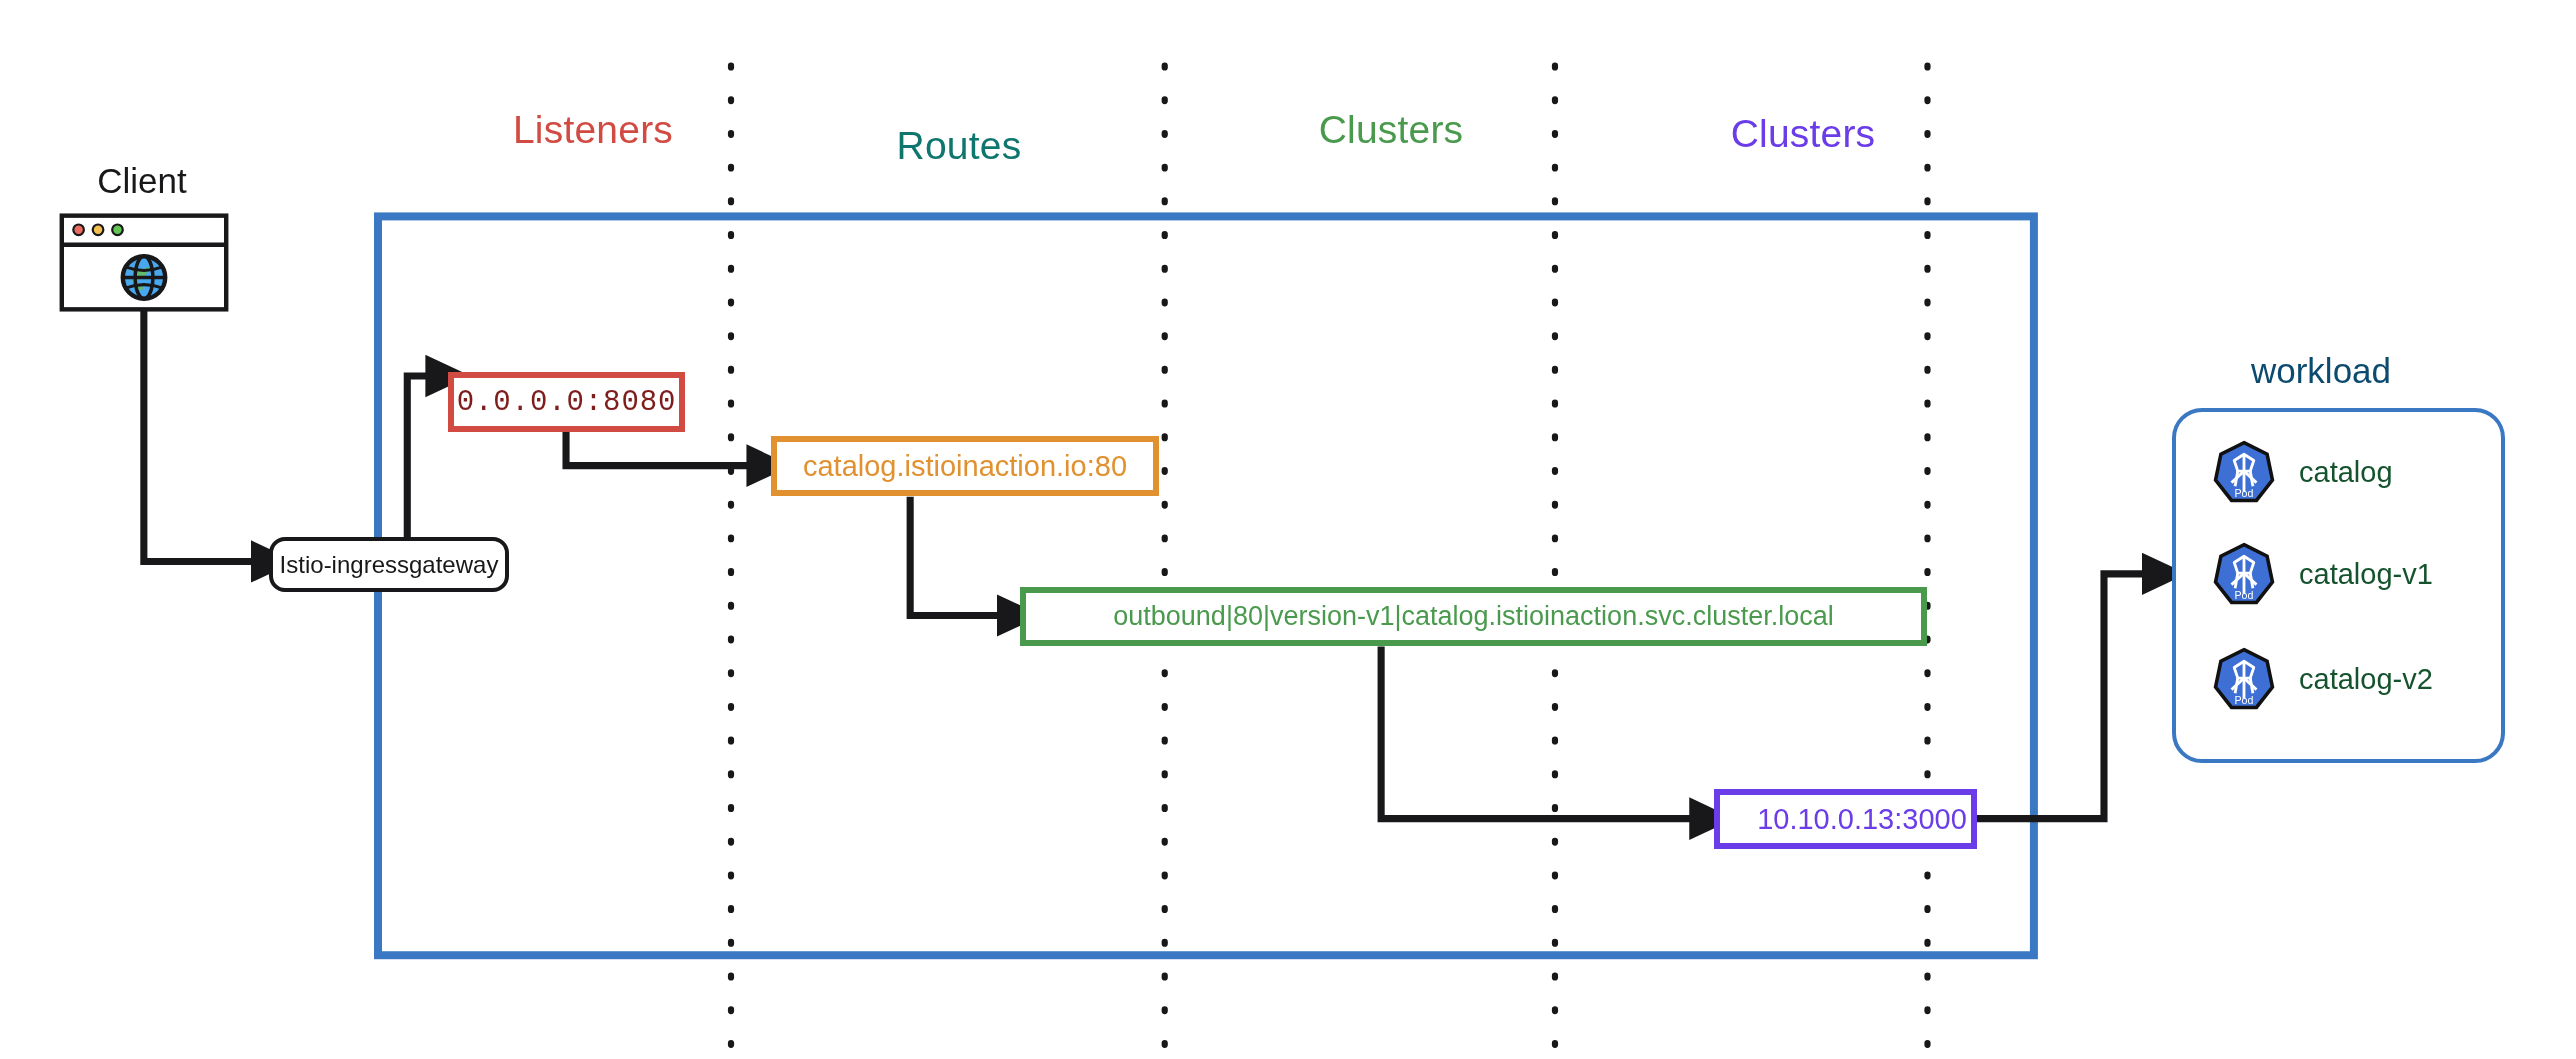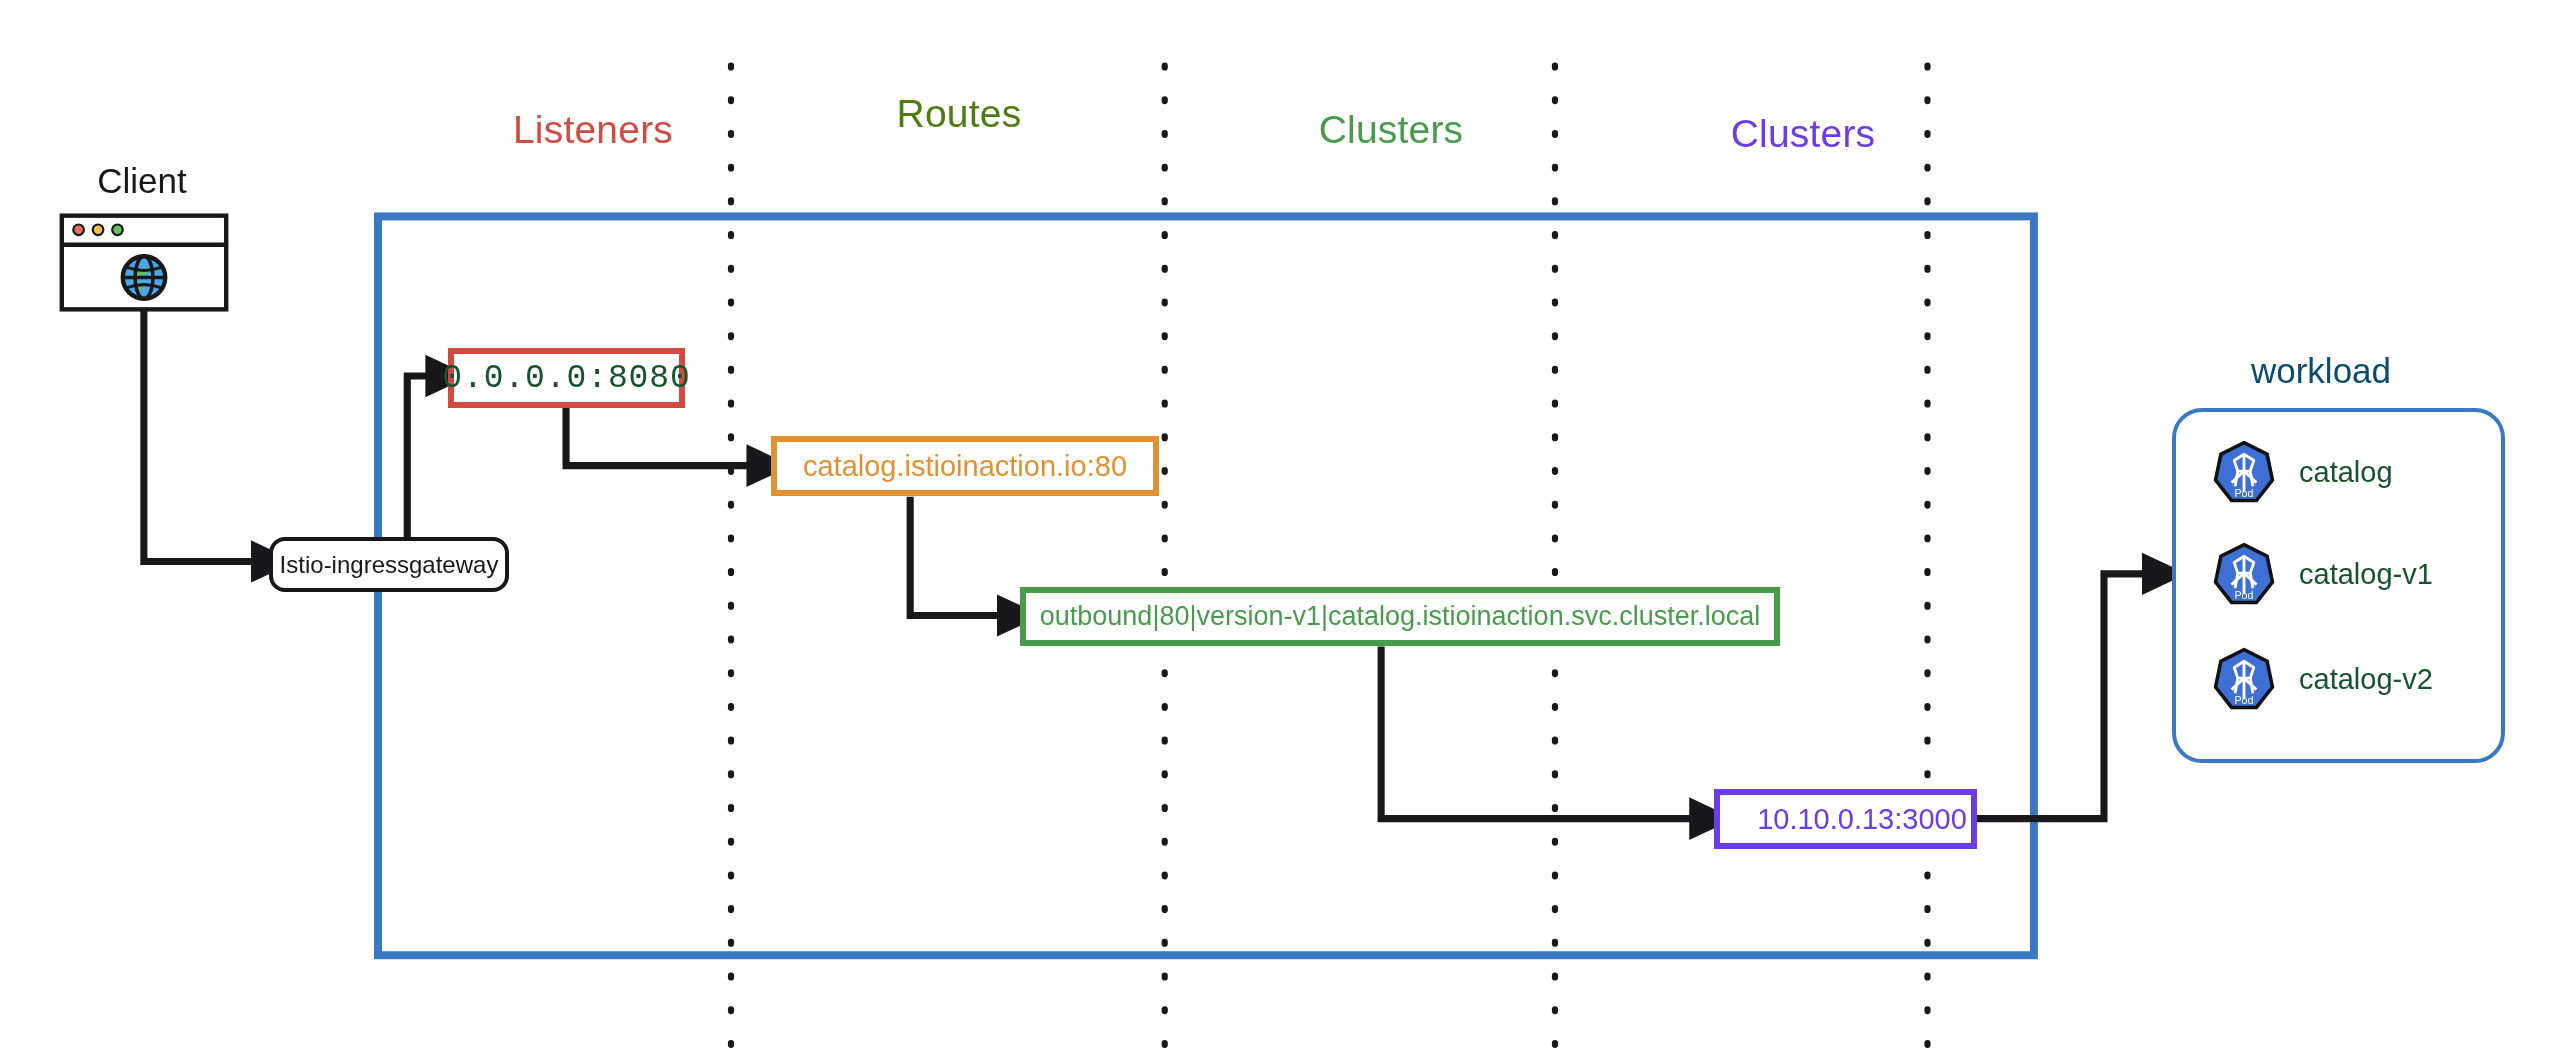--- a/index.html
+++ b/index.html
@@ -39,24 +39,25 @@
     position: absolute;
     box-sizing: border-box;
     display: flex;
     align-items: center;
     justify-content: center;
     background: #ffffff;
     white-space: nowrap;
   }
   .node-listener {
     border: 6.2px solid #d24b43;
-    color: #14532d;
+    color: #7f1d1d;
     font-family: "Liberation Mono", monospace;
-    font-size: 33px;
+    font-size: 29px;
     letter-spacing: 0.9px;
+    margin-top: 24px;
   }
   .node-route {
     border: 6.2px solid #e1912f;
     color: #e1912f;
     font-size: 29px;
   }
   .node-cluster {
     border: 6.2px solid #4a9a4d;
     color: #4a9a4d;
     font-size: 27px;
@@ -149,21 +150,21 @@
     <path d="M 638 460 L 638 525 L 851 525" fill="none" stroke="#18181a" stroke-width="8" marker-end="url(#arrow)"></path>
 
     <path d="M 1026 560 L 1026 694 L 1133 694" fill="none" stroke="#18181a" stroke-width="8" marker-end="url(#arrow)"></path>
 
     <path d="M 1557 729 L 1557 923 L 1914 923" fill="none" stroke="#18181a" stroke-width="8" marker-end="url(#arrow)"></path>
 
     <path d="M 2228 923 L 2372 923 L 2372 647 L 2424 647" fill="none" stroke="#18181a" stroke-width="8" marker-end="url(#arrow)"></path>
   </svg>
 
   <div class="col-header" style="left:577px; top:108px; color:#d24b43;">Listeners</div>
-  <div class="col-header" style="left:943px; top:92px; color:#4d7c0f;">Routes</div>
+  <div class="col-header" style="left:943px; top:124px; color:#0f766e;">Routes</div>
   <div class="col-header" style="left:1375px; top:108px; color:#4a9a4d;">Clusters</div>
   <div class="col-header" style="left:1787px; top:112px; color:#6a3de8;">Clusters</div>
 
   <div class="client-label" style="left:142px; top:161px;">Client</div>
 
   <svg class="browser-icon" style="left:59px; top:213px;" width="170" height="99" viewBox="0 0 192 112" xmlns="http://www.w3.org/2000/svg">
     <rect x="3" y="3" width="186" height="106" fill="#ffffff" stroke="#18181a" stroke-width="5"></rect>
     <line x1="3" y1="36" x2="189" y2="36" stroke="#18181a" stroke-width="5"></line>
     <circle cx="22" cy="19" r="6" fill="#ec6b5e" stroke="#18181a" stroke-width="2.5"></circle>
     <circle cx="44" cy="19" r="6" fill="#f3bf4f" stroke="#18181a" stroke-width="2.5"></circle>
@@ -178,21 +179,21 @@
       <path d="M -21 12 q 21 -8 42 0" fill="none" stroke="#18181a" stroke-width="3.5"></path>
     </g>
   </svg>
 
   <div class="gateway-pill" style="left:269px; top:537px; width:240px; height:55px;">Istio-ingressgateway</div>
 
   <div class="node node-listener" style="left:448px; top:348px; width:237px; height:60px;">0.0.0.0:8080</div>
 
   <div class="node node-route" style="left:771px; top:436px; width:388px; height:60px;">catalog.istioinaction.io:80</div>
 
-  <div class="node node-cluster" style="left:1020px; top:587px; width:760px; height:59px;">outbound|80|version-v1|catalog.istioinaction.svc.cluster.local</div>
+  <div class="node node-cluster" style="left:1020px; top:587px; width:907px; height:59px;">outbound|80|version-v1|catalog.istioinaction.svc.cluster.local</div>
 
   <div class="node node-endpoint" style="left:1714px; top:789px; width:263px; height:60px;">10.10.0.13:3000</div>
 
   <div class="workload-title" style="left:2321px; top:351px;">workload</div>
 
   <div class="workload-box" style="left:2172px; top:408px; width:333px; height:355px;"></div>
 
   <div class="pod-row" style="left:2212px; top:440px;">
     <svg width="64" height="64" viewBox="0 0 72 72" xmlns="http://www.w3.org/2000/svg">
       <polygon points="36,3 62,16 68,45 50,68 22,68 4,45 10,16" fill="#3d6fd4" stroke="#111111" stroke-width="4"></polygon>

